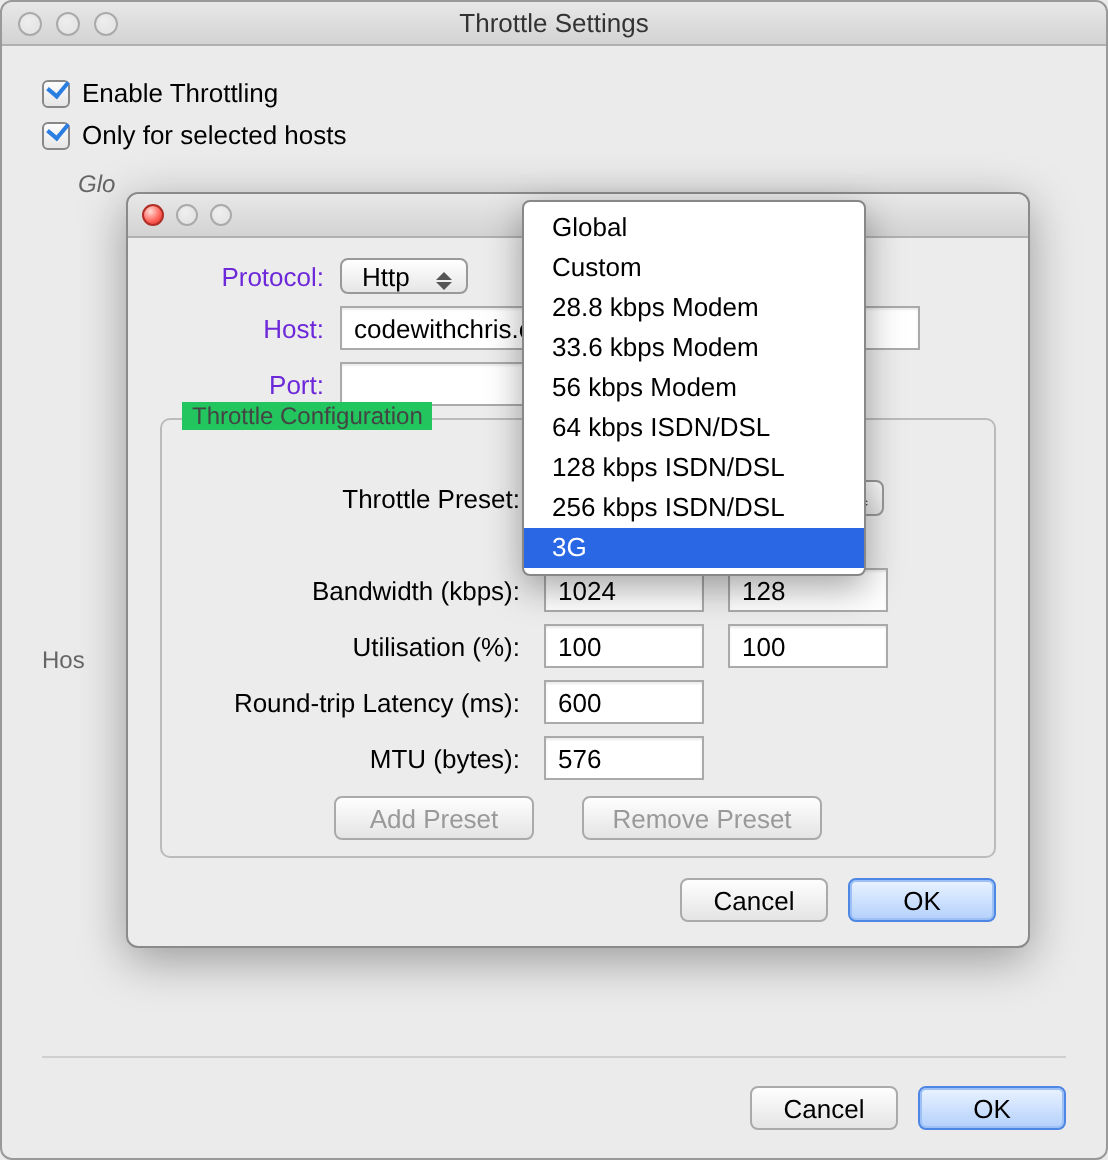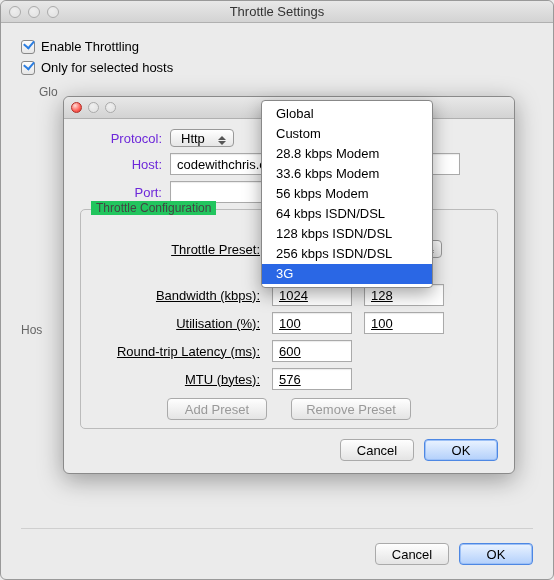--- a/index.html
+++ b/index.html
@@ -69,20 +69,21 @@
     border-bottom: 2px solid #2a7de1;
     transform: rotate(-50deg);
   }
   .row { display: flex; align-items: center; }
   .indent1 { margin-top: 6px; }
   .group-hint {
     margin-left: 18px;
     margin-top: 10px;
     color: #666;
     font-size: 12px;
+    font-style: italic;
   }
   .hos-hint {
     position: absolute;
     left: 20px;
     top: 300px;
     color: #666;
     font-size: 12px;
   }
   .main-buttons {
     position: absolute;
@@ -183,21 +184,20 @@
     padding: 0 5px;
     font-size: 12px;
     color: #444;
   }
   .cfg-grid {
     display: grid;
     grid-template-columns: 175px 84px 84px;
     column-gap: 8px;
     row-gap: 6px;
     align-items: center;
-    text-decoration: underline;
   }
   .cfg-label { text-align: right; padding-right: 4px; }
   .col-head { font-size:12px; color:#333; padding-left:3px; }
   .preset-btns {
     display:flex; gap:24px; justify-content:center; margin-top:8px;
   }
   .dlg-footer {
     position:absolute; right:16px; bottom:12px;
     display:flex; gap:10px;
   }

